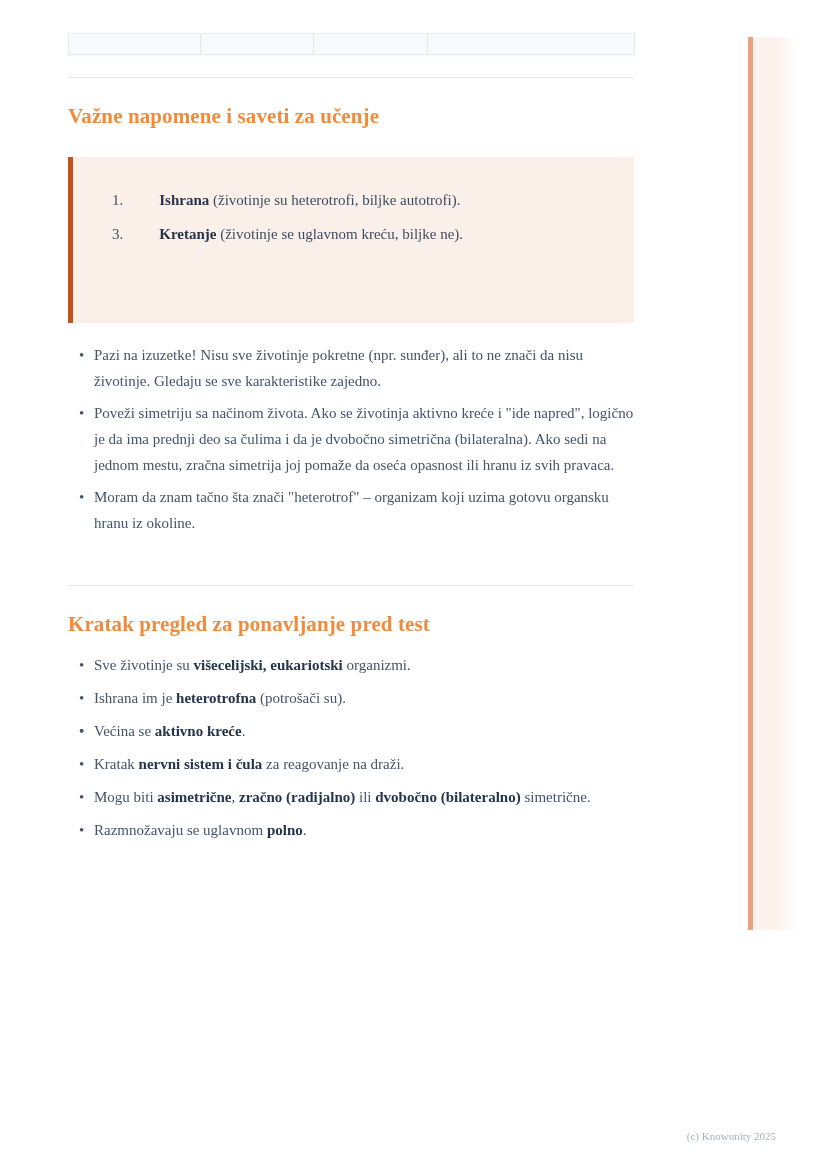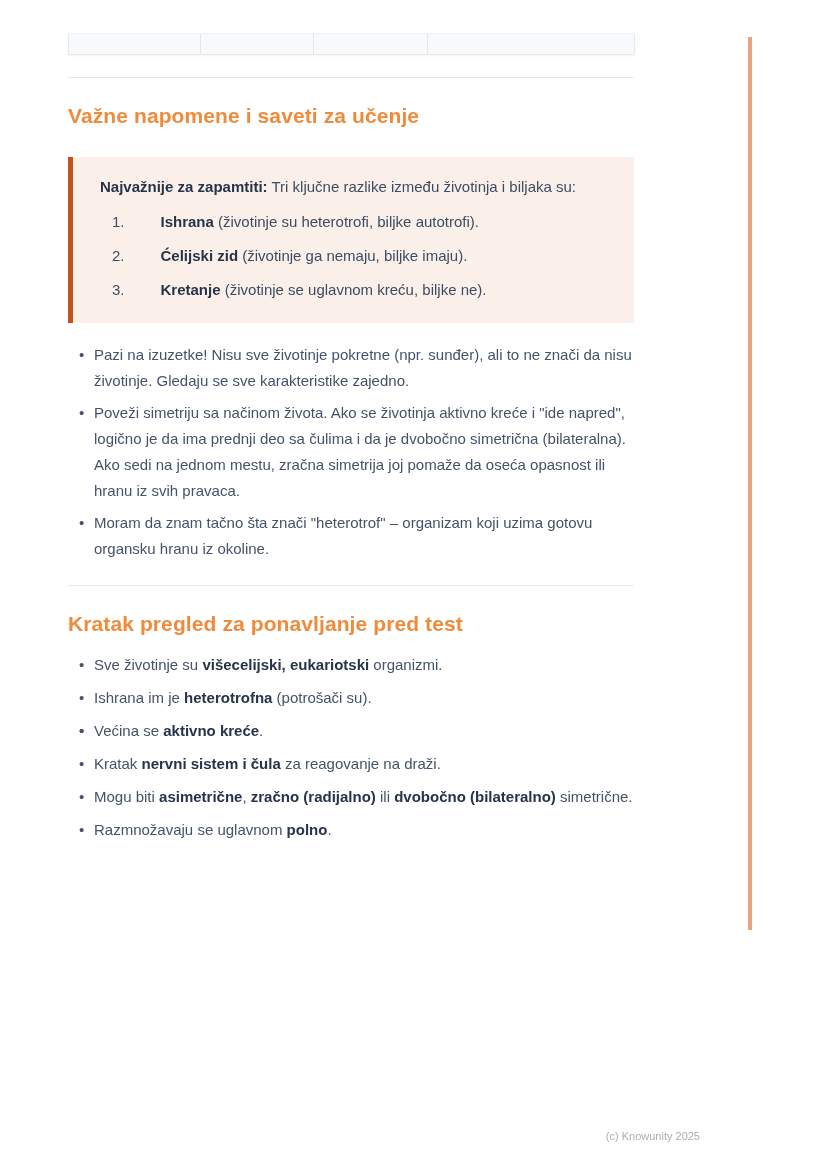--- a/index.html
+++ b/index.html
@@ -3,24 +3,25 @@
 <meta charset="utf-8">
 <style>
   * { margin: 0; padding: 0; box-sizing: border-box; }
   html, body { background: #ffffff; }
   body {
     font-family: "Liberation Sans", "DejaVu Sans", sans-serif;
     color: #44536a;
   }
   .page {
     position: relative;
-    width: 752px;
+    width: 828px;
     height: 1171px;
     background: #ffffff;
     overflow: hidden;
+    font-family: Liberation Serif, serif;
   }
 
   
   .table-fragment {
     position: absolute;
     left: 68px; top: 33px;
     width: 567px; height: 22px;
     display: flex;
     border: 1px solid #e6eaee;
     border-top-color: #eef1f4;
@@ -133,29 +134,23 @@
     <div class="cell" style="width:113px"></div>
     <div class="cell" style="width:114px"></div>
     <div class="cell" style="width:206px"></div>
   </div>
 
   <div class="divider divider-1"></div>
 
   <h2 class="section-title title-notes">Važne napomene i saveti za učenje</h2>
 
   <div class="callout">
-    <div class="callout-lead">
-      <span class="b">Najvažnije za zapamtiti:</span><span> Tri ključne razlike između životinja i biljaka su:</span>
-    </div>
     <div class="callout-ol">
       <div class="num-item">
         <span class="num">1.</span><span class="term">Ishrana</span><span> (životinje su heterotrofi, biljke autotrofi).</span>
-      </div>
-      <div class="num-item">
-        <span class="num">2.</span><span class="term">Ćelijski zid</span><span> (životinje ga nemaju, biljke imaju).</span>
       </div>
       <div class="num-item">
         <span class="num">3.</span><span class="term">Kretanje</span><span> (životinje se uglavnom kreću, biljke ne).</span>
       </div>
     </div>
   </div>
 
   <ul class="bullets bullets-notes">
     <li>
       <span class="dot">•</span>

